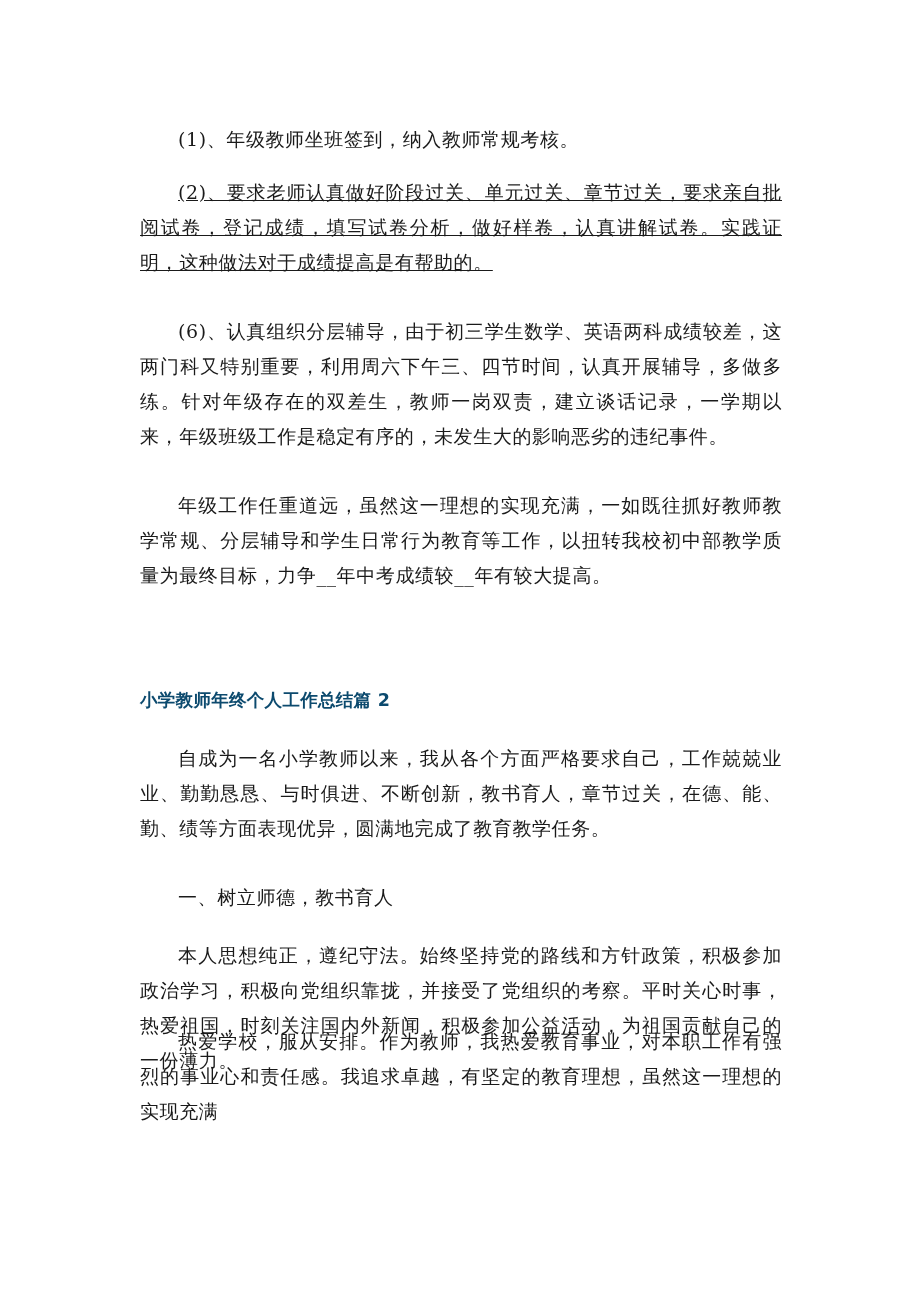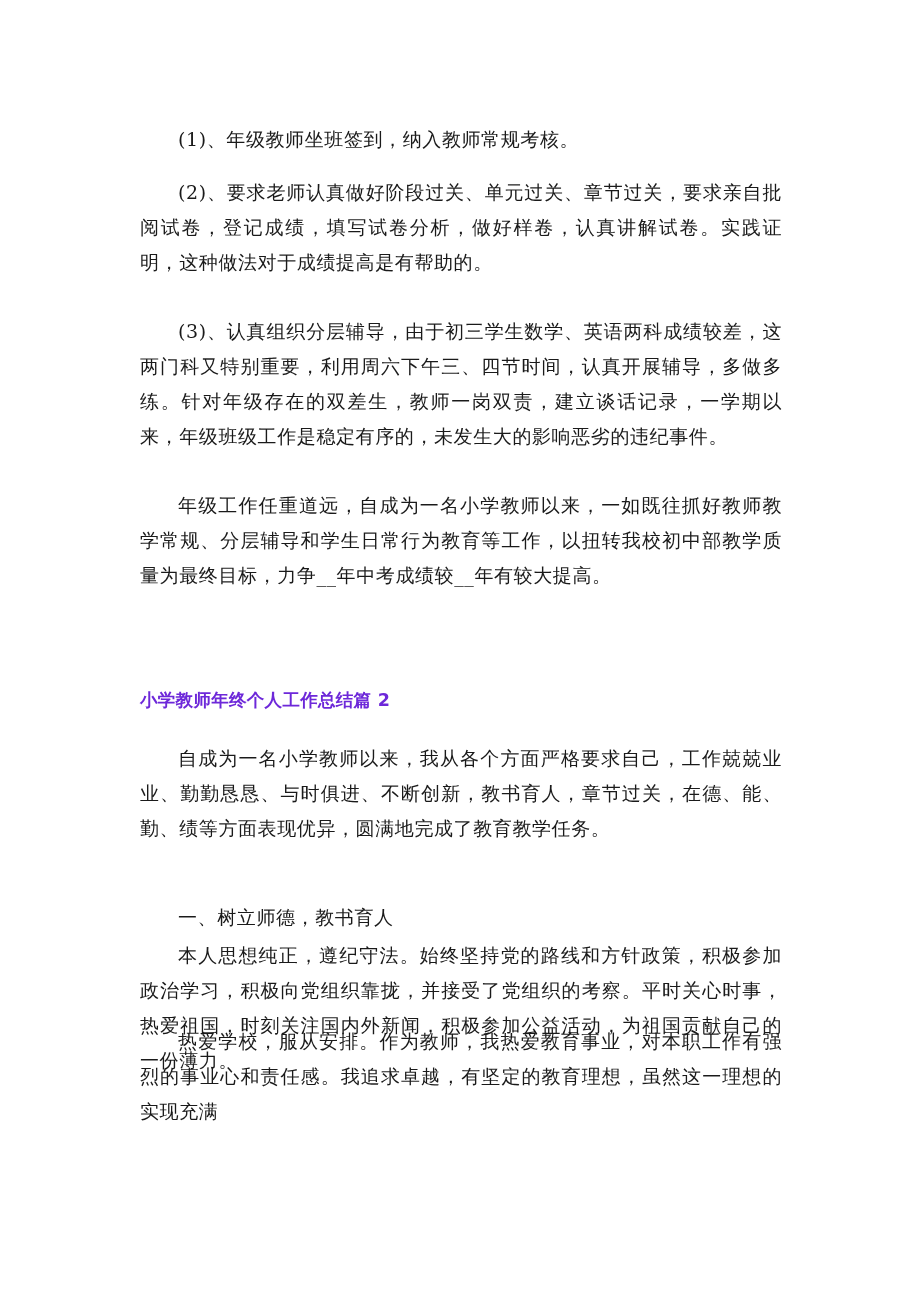--- a/index.html
+++ b/index.html
@@ -34,44 +34,44 @@
       text-justify: inter-character;
       word-break: break-all;
     }
     .heading {
       position: absolute;
       left: 0;
       width: 642px;
       font-family: "DejaVu Sans", "Liberation Sans", sans-serif;
       font-size: 17.5px;
       line-height: 30px;
-      color: #6d28d9;
+      color: #0c4a6e;
       margin: 0;
       letter-spacing: 0.3px;
     }
     .sub {
       text-indent: 2em;
     }
   </style>
 </head>
 <body>
 
 <div class="page">
 
   <p class="para" style="top:122px;">(1)、年级教师坐班签到，纳入教师常规考核。</p>
 
-  <p class="para" style="top:175px;">(2)、要求老师认真做好阶段过关、单元过关、章节过关，要求亲自批阅试卷，登记成绩，填写试卷分析，做好样卷，认真讲解试卷。实践证明，这种做法对于成绩提高是有帮助的。</p>
+  <p class="para" style="top:175px;text-decoration:underline;">(2)、要求老师认真做好阶段过关、单元过关、章节过关，要求亲自批阅试卷，登记成绩，填写试卷分析，做好样卷，认真讲解试卷。实践证明，这种做法对于成绩提高是有帮助的。</p>
 
-  <p class="para" style="top:314px;">(3)、认真组织分层辅导，由于初三学生数学、英语两科成绩较差，这两门科又特别重要，利用周六下午三、四节时间，认真开展辅导，多做多练。针对年级存在的双差生，教师一岗双责，建立谈话记录，一学期以来，年级班级工作是稳定有序的，未发生大的影响恶劣的违纪事件。</p>
+  <p class="para" style="top:314px;">(6)、认真组织分层辅导，由于初三学生数学、英语两科成绩较差，这两门科又特别重要，利用周六下午三、四节时间，认真开展辅导，多做多练。针对年级存在的双差生，教师一岗双责，建立谈话记录，一学期以来，年级班级工作是稳定有序的，未发生大的影响恶劣的违纪事件。</p>
 
-  <p class="para" style="top:488px;">年级工作任重道远，自成为一名小学教师以来，一如既往抓好教师教学常规、分层辅导和学生日常行为教育等工作，以扭转我校初中部教学质量为最终目标，力争__年中考成绩较__年有较大提高。</p>
+  <p class="para" style="top:488px;">年级工作任重道远，虽然这一理想的实现充满，一如既往抓好教师教学常规、分层辅导和学生日常行为教育等工作，以扭转我校初中部教学质量为最终目标，力争__年中考成绩较__年有较大提高。</p>
 
   <h2 class="heading" style="top:685px;">小学教师年终个人工作总结篇 2</h2>
 
   <p class="para" style="top:741px;">自成为一名小学教师以来，我从各个方面严格要求自己，工作兢兢业业、勤勤恳恳、与时俱进、不断创新，教书育人，章节过关，在德、能、勤、绩等方面表现优异，圆满地完成了教育教学任务。</p>
 
-  <p class="para sub" style="top:900px;">一、树立师德，教书育人</p>
+  <p class="para sub" style="top:880px;">一、树立师德，教书育人</p>
 
   <p class="para" style="top:938px;">本人思想纯正，遵纪守法。始终坚持党的路线和方针政策，积极参加政治学习，积极向党组织靠拢，并接受了党组织的考察。平时关心时事，热爱祖国，时刻关注国内外新闻，积极参加公益活动，为祖国贡献自己的一份薄力。</p>
 
   <p class="para" style="top:1024px;">热爱学校，服从安排。作为教师，我热爱教育事业，对本职工作有强烈的事业心和责任感。我追求卓越，有坚定的教育理想，虽然这一理想的实现充满</p>
 
 </div>
 
 </body></html>

